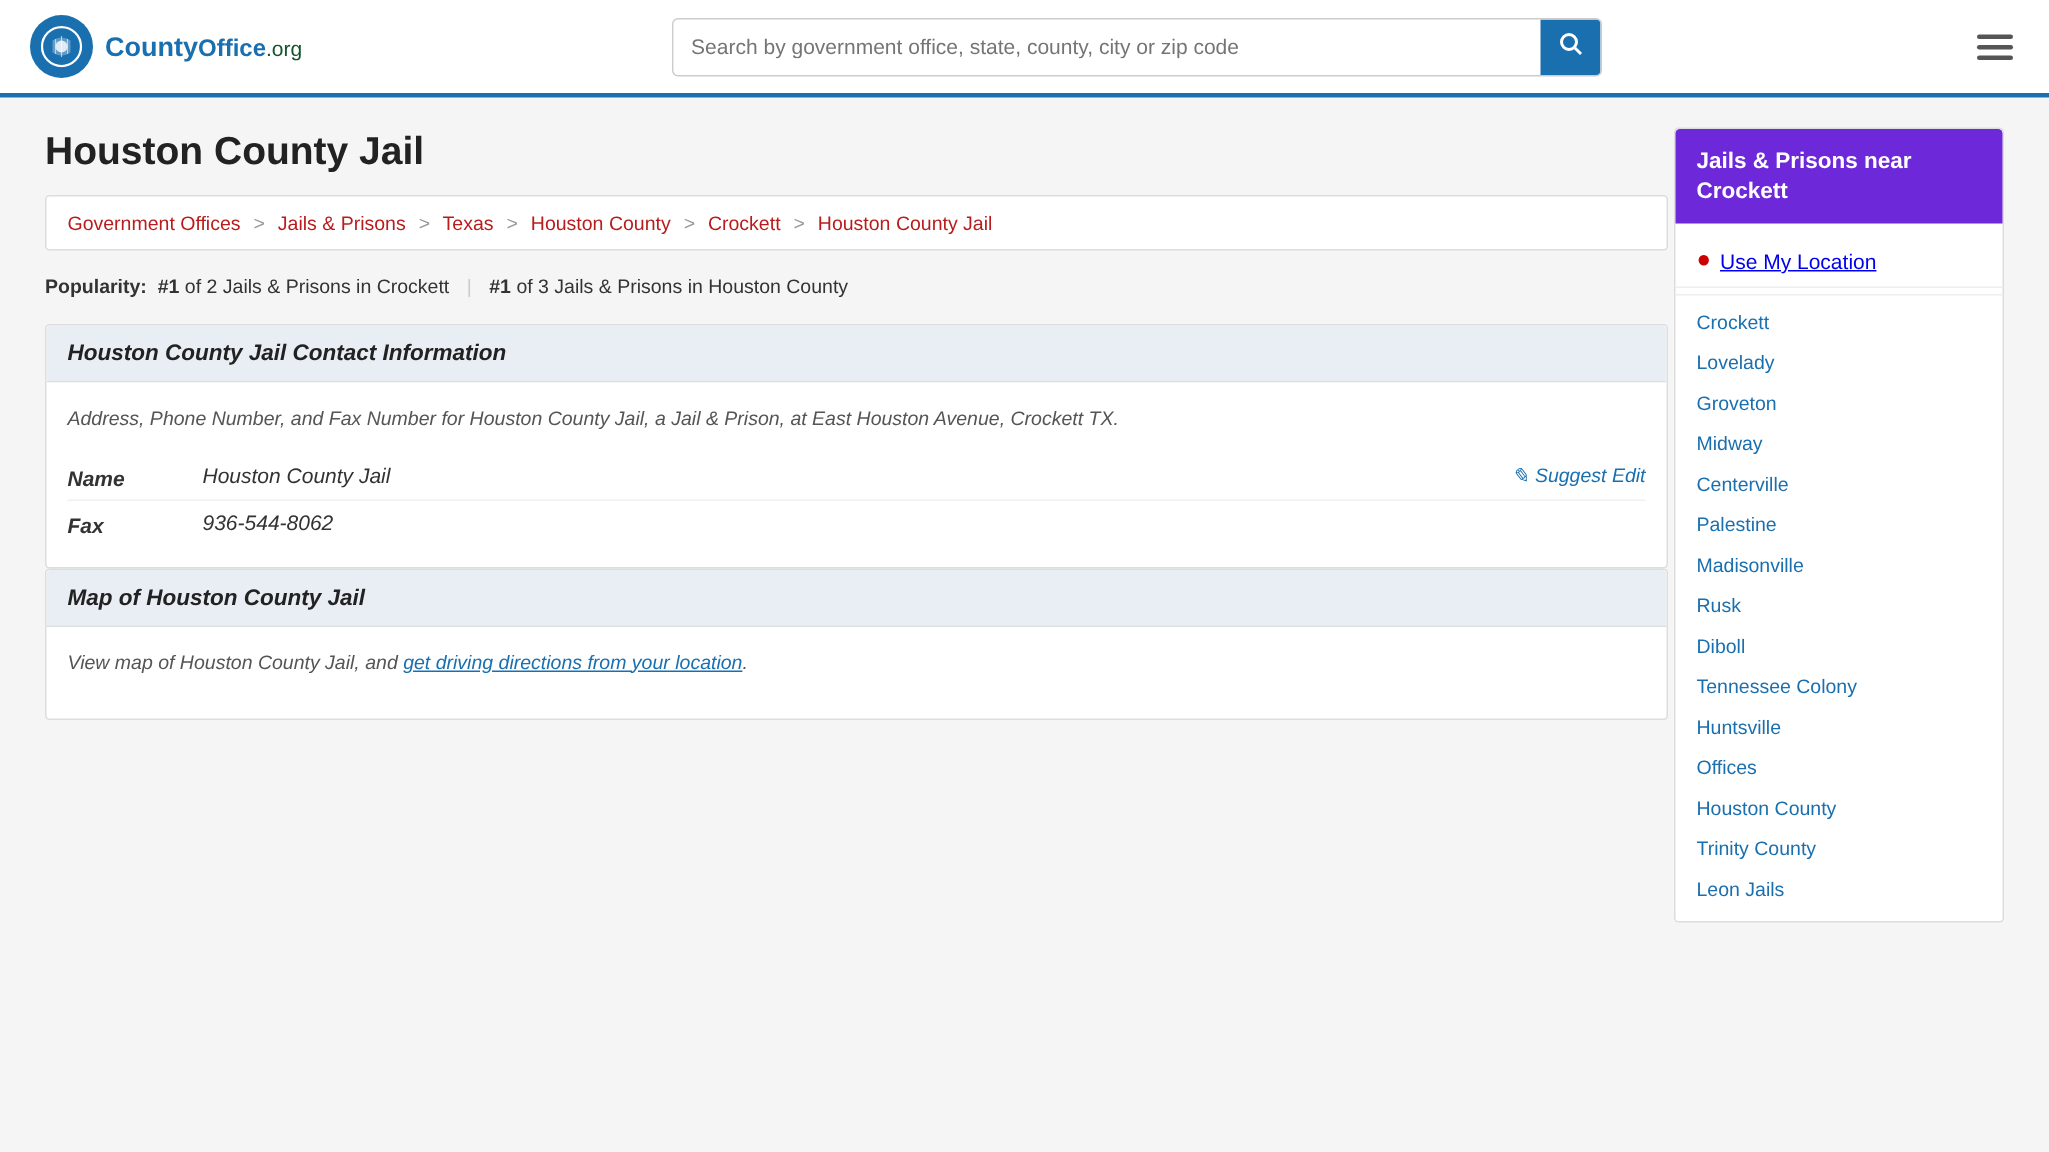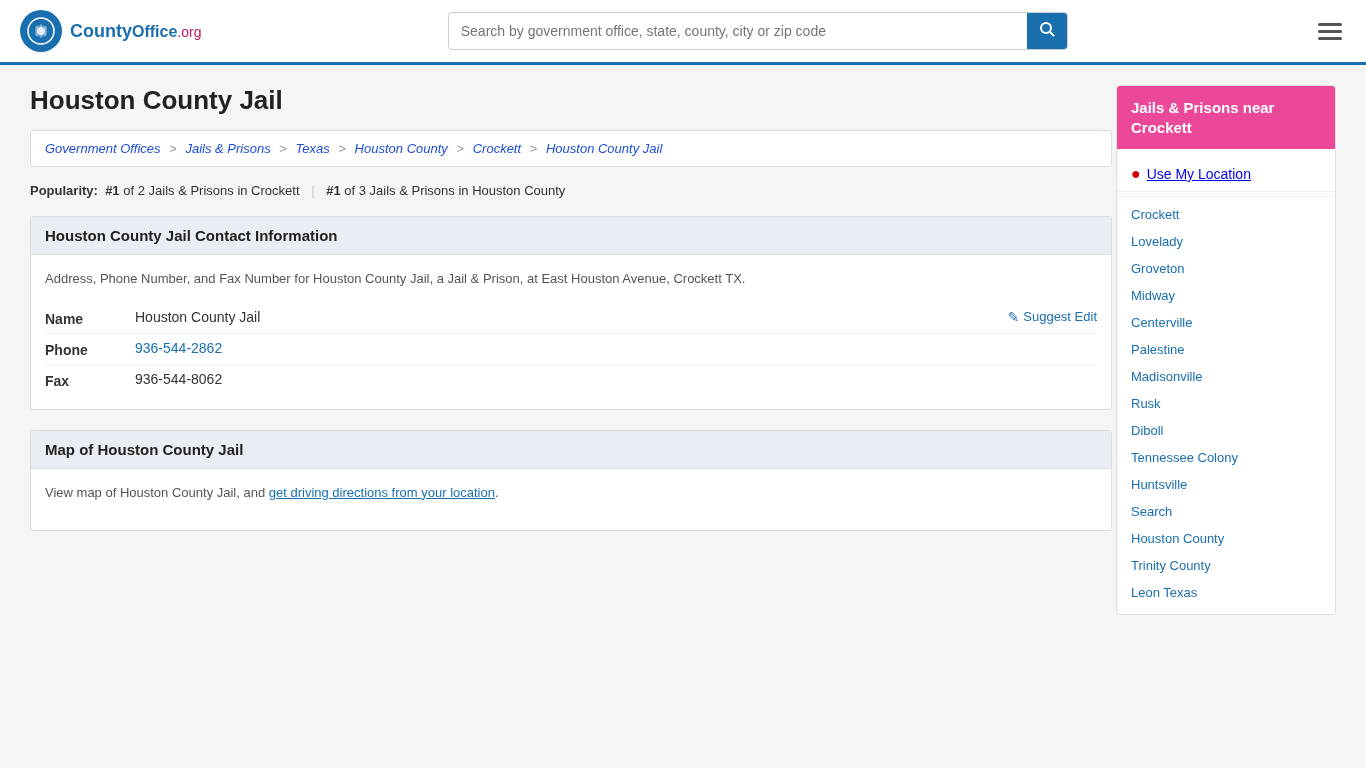--- a/index.html
+++ b/index.html
@@ -106,23 +106,22 @@
     .breadcrumb {
       background: #fff;
       border: 1px solid #ddd;
       padding: 10px 14px;
       border-radius: 3px;
       margin-bottom: 16px;
       font-size: 13px;
       color: #555;
     }
     .breadcrumb a {
-      color: #1d4ed8;
+      color: #b91c1c;
       text-decoration: none;
-      font-style: italic;
     }
     .breadcrumb-sep {
       margin: 0 5px;
       color: #999;
     }
 
     .popularity-section {
       margin-bottom: 18px;
       font-size: 13px;
       color: #333;
@@ -138,22 +137,22 @@
     }
     .sep-pipe {
       margin: 0 8px;
       color: #ccc;
     }
 
     
     .section-box {
       border: 1px solid #ddd;
       border-radius: 3px;
-      margin-bottom: 20px;
       background: #fff;
+      font-style: italic;
     }
     .section-header {
       background: #e8eef3;
       padding: 10px 14px;
       font-size: 15px;
       font-weight: bold;
       color: #222;
       border-bottom: 1px solid #ddd;
       border-radius: 3px 3px 0 0;
     }
@@ -221,21 +220,21 @@
     .sidebar {
       width: 220px;
       flex-shrink: 0;
     }
     .sidebar-box {
       background: #fff;
       border: 1px solid #ddd;
       border-radius: 3px;
     }
     .sidebar-header {
-      background: #ec4899;
+      background: #6d28d9;
       color: white;
       padding: 12px 14px;
       font-size: 15px;
       font-weight: bold;
       border-radius: 3px 3px 0 0;
       line-height: 1.3;
     }
     .sidebar-list {
       padding: 8px 0;
     }
@@ -271,21 +270,21 @@
   <div class="logo-area">
     <div class="logo-circle">
       <svg width="28" height="28" viewBox="0 0 28 28" fill="none">
         <circle cx="14" cy="14" r="13" fill="#1a6faf" stroke="white" stroke-width="1.5"></circle>
         <path d="M8 10 Q14 6 20 10 L20 18 Q14 22 8 18 Z" fill="white" opacity="0.3"></path>
         <circle cx="14" cy="14" r="4" fill="white" opacity="0.8"></circle>
         <path d="M10 9 L10 19 M14 7 L14 21 M18 9 L18 19" stroke="white" stroke-width="0.8" opacity="0.6"></path>
       </svg>
     </div>
     <div class="logo-text">
-      <span style="color:#1a6faf;font-weight:bold;font-size:18px;">County</span><span style="color:#1a6faf;font-weight:bold;font-size:16px;">Office</span><span style="color:#be185d;font-size:14px;">.org</span>
+      <span style="color:#1a6faf;font-weight:bold;font-size:18px;">County</span><span style="color:#1a6faf;font-weight:bold;font-size:16px;">Office</span><span style="color:#14532d;font-size:14px;">.org</span>
     </div>
   </div>
 
   <div class="search-area">
     <input class="search-input" type="text" placeholder="Search by government office, state, county, city or zip code" style="">
     <button class="search-btn">
       <svg width="16" height="16" viewBox="0 0 16 16" fill="white">
         <circle cx="7" cy="7" r="5" stroke="white" stroke-width="2" fill="none"></circle>
         <line x1="11" y1="11" x2="15" y2="15" stroke="white" stroke-width="2"></line>
       </svg>
@@ -341,26 +340,20 @@
             <div class="contact-value name-row">
               <span>Houston County Jail</span>
               <a href="#" class="suggest-edit">
                 <span style="font-size:14px;">✎</span>
                 <span>Suggest Edit</span>
               </a>
             </div>
           </div>
 
 
-          <div class="contact-row">
-            <div class="contact-label">Phone</div>
-            <div class="contact-value">
-              <a href="tel:9365442862">936-544-2862</a>
-            </div>
-          </div>
 
           <div class="contact-row">
             <div class="contact-label">Fax</div>
             <div class="contact-value">936-544-8062</div>
           </div>
         </div>
       </div>
     </div>
 
     <div class="section-box">
@@ -387,21 +380,21 @@
         <div class="sidebar-item"><a href="#">Lovelady</a></div>
         <div class="sidebar-item"><a href="#">Groveton</a></div>
         <div class="sidebar-item"><a href="#">Midway</a></div>
         <div class="sidebar-item"><a href="#">Centerville</a></div>
         <div class="sidebar-item"><a href="#">Palestine</a></div>
         <div class="sidebar-item"><a href="#">Madisonville</a></div>
         <div class="sidebar-item"><a href="#">Rusk</a></div>
         <div class="sidebar-item"><a href="#">Diboll</a></div>
         <div class="sidebar-item"><a href="#">Tennessee Colony</a></div>
         <div class="sidebar-item"><a href="#">Huntsville</a></div>
-        <div class="sidebar-item"><a href="#">Search</a></div>
+        <div class="sidebar-item"><a href="#">Offices</a></div>
         <div class="sidebar-item"><a href="#">Houston County</a></div>
         <div class="sidebar-item"><a href="#">Trinity County</a></div>
-        <div class="sidebar-item"><a href="#">Leon Texas</a></div>
+        <div class="sidebar-item"><a href="#">Leon Jails</a></div>
       </div>
     </div>
   </div>
 
 </div>
 
 </body></html>

